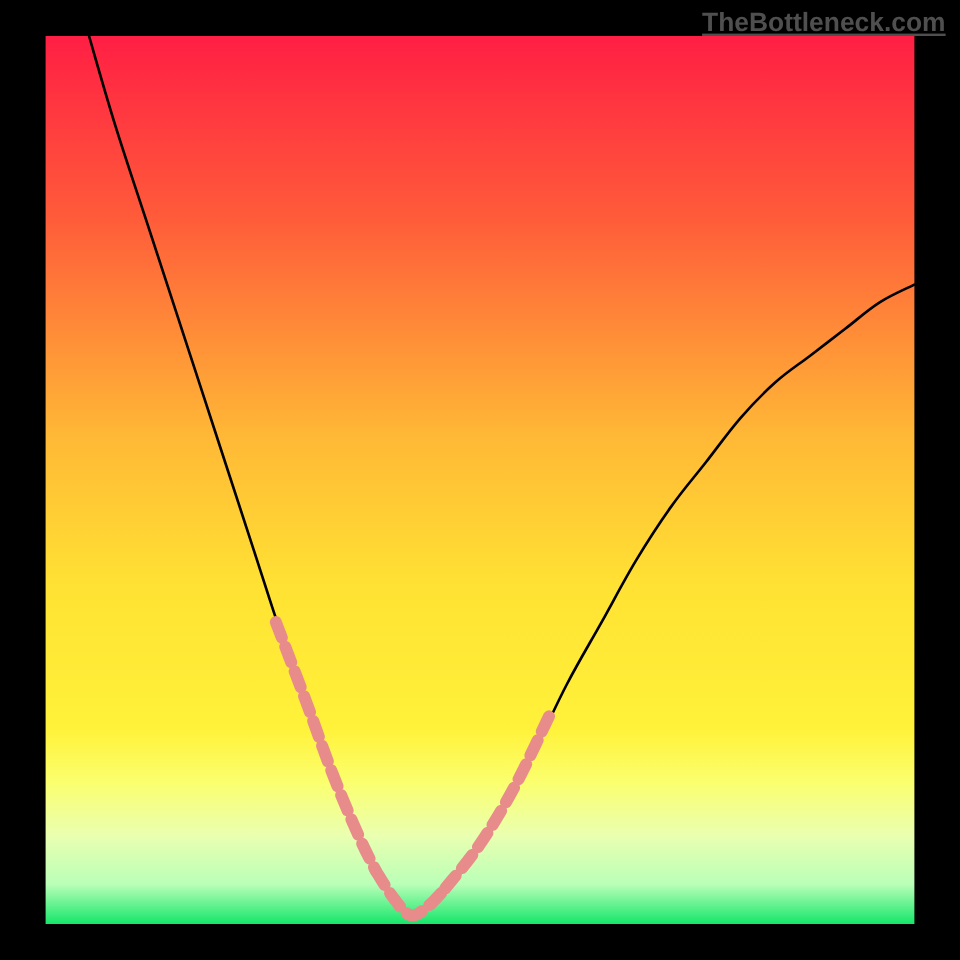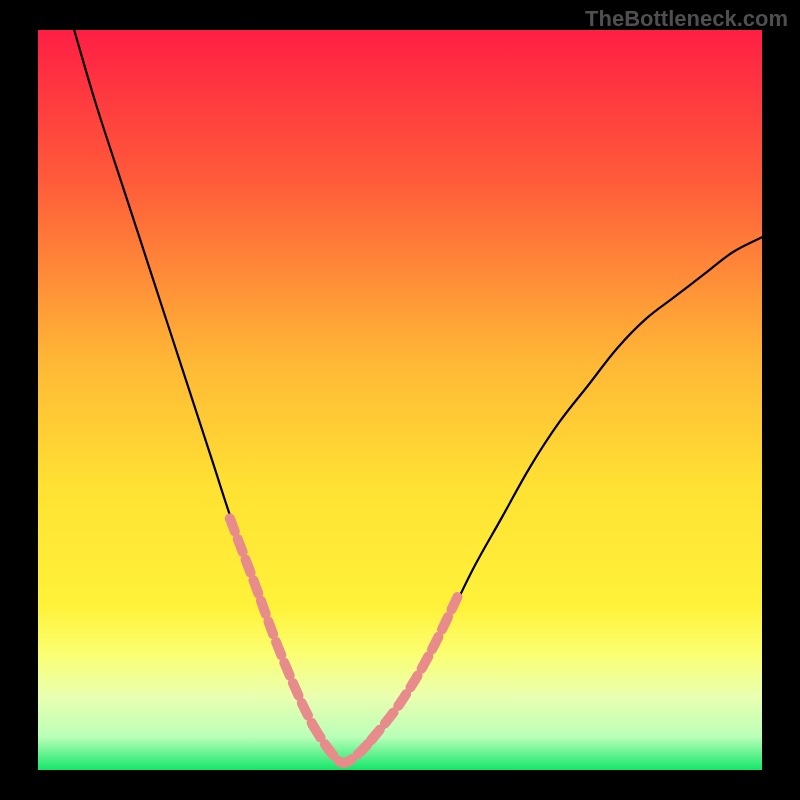--- a/index.html
+++ b/index.html
@@ -19,20 +19,21 @@
   }
   .watermark {
     position: absolute;
     top: 6px;
     right: 12px;
     color: #4f4f4f;
     font-size: 22px;
     font-weight: 600;
     z-index: 10;
     user-select: none;
+    text-decoration: underline;
   }
   svg {
     position: absolute;
     top: 0;
     left: 0;
   }
 </style>
 </head>
 <body>
 

